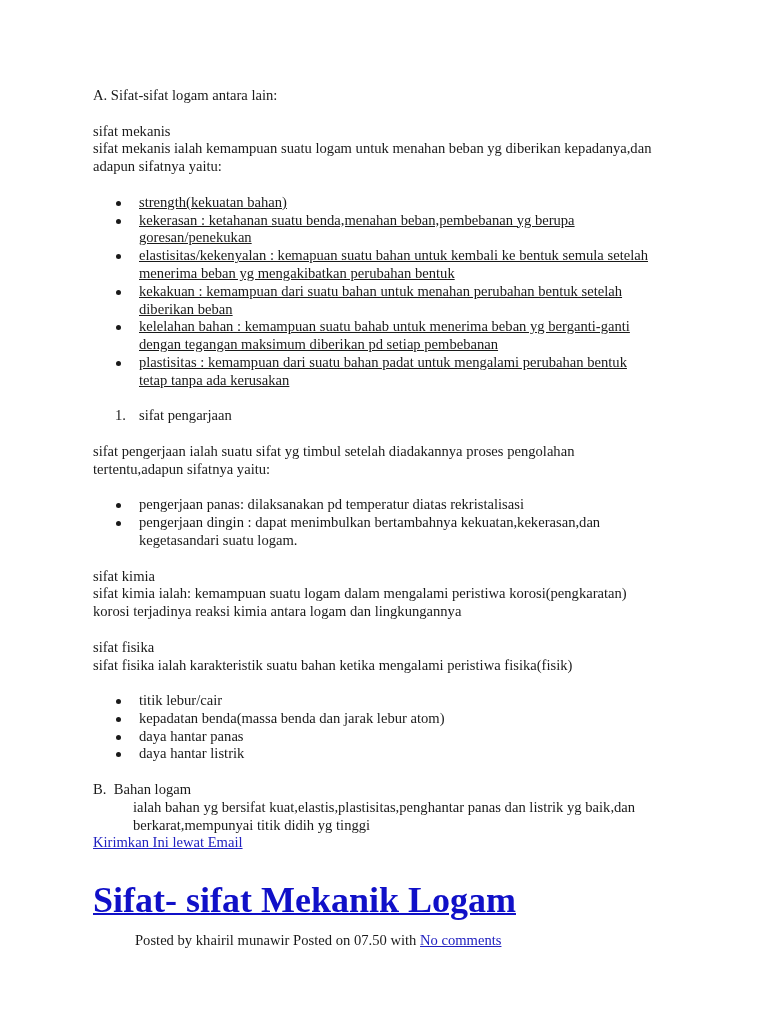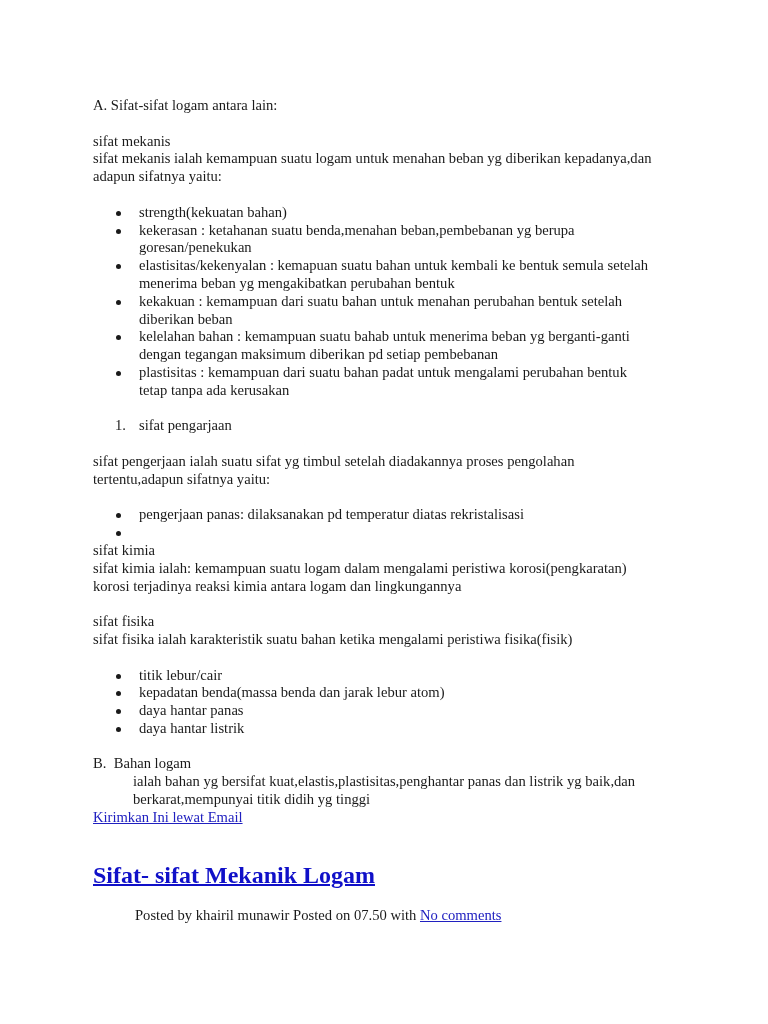--- a/index.html
+++ b/index.html
@@ -13,21 +13,21 @@
       position: relative;
       overflow: hidden;
       font-family: "Liberation Serif", "DejaVu Serif", serif;
       color: #1a1a1a;
       font-size: 14.6px;
       line-height: 17.8px;
     }
     .page {
       position: absolute;
       left: 93px;
-      top: 97px;
+      top: 87px;
       width: 600px;
     }
     p {
       margin: 0;
     }
     .gap {
       height: 17.8px;
     }
     ul.bullets {
       list-style: none;
@@ -63,21 +63,21 @@
     }
     a.link {
       color: #1a0dab;
       color: #2020c0;
       text-decoration: underline;
     }
     .post-title {
       margin: 0;
       font-family: "Liberation Serif", "DejaVu Serif", serif;
       font-weight: bold;
-      font-size: 24px;
+      font-size: 36px;
       line-height: 36px;
     }
     .post-title a {
       color: #1010c8;
       text-decoration: underline;
       text-decoration-thickness: 2px;
     }
     .meta {
       margin: 0;
     }
@@ -87,41 +87,41 @@
 
 <div class="page">
 
   <p>A. Sifat-sifat logam antara lain:</p>
   <div class="gap"></div>
 
   <p>sifat mekanis</p>
   <p style="width:590px;">sifat mekanis ialah kemampuan suatu logam untuk menahan beban yg diberikan kepadanya,dan adapun sifatnya yaitu:</p>
   <div class="gap"></div>
 
-  <ul class="bullets" style="width:560px;">
+  <ul class="bullets" style="width:560px;text-decoration:underline;">
     <li><span class="dot"></span><span>strength(kekuatan bahan)</span></li>
     <li><span class="dot"></span><span>kekerasan : ketahanan suatu benda,menahan beban,pembebanan yg berupa goresan/penekukan</span></li>
     <li><span class="dot"></span><span>elastisitas/kekenyalan : kemapuan suatu  bahan untuk kembali ke bentuk semula setelah menerima beban yg mengakibatkan perubahan bentuk</span></li>
     <li><span class="dot"></span><span>kekakuan : kemampuan dari suatu bahan untuk menahan perubahan bentuk setelah diberikan beban</span></li>
     <li><span class="dot"></span><span>kelelahan bahan : kemampuan suatu bahab untuk menerima beban yg berganti-ganti dengan tegangan maksimum diberikan pd setiap pembebanan</span></li>
     <li><span class="dot"></span><span>plastisitas : kemampuan dari suatu bahan padat untuk mengalami perubahan bentuk tetap tanpa ada kerusakan</span></li>
   </ul>
   <div class="gap"></div>
 
   <ol class="numbered">
     <li><span class="num">1.</span><span>sifat pengarjaan</span></li>
   </ol>
   <div class="gap"></div>
 
   <p style="width:530px;">sifat pengerjaan ialah suatu sifat yg timbul setelah diadakannya proses pengolahan tertentu,adapun sifatnya yaitu:</p>
   <div class="gap"></div>
 
   <ul class="bullets" style="width:560px;">
     <li><span class="dot"></span><span>pengerjaan panas: dilaksanakan pd temperatur diatas rekristalisasi</span></li>
-    <li><span class="dot"></span></li>
+    <li><span class="dot"></span><span>pengerjaan dingin : dapat menimbulkan bertambahnya kekuatan,kekerasan,dan kegetasandari suatu logam.</span></li>
   </ul>
   <div class="gap"></div>
 
   <p>sifat kimia</p>
   <p style="white-space:nowrap;">sifat kimia ialah: kemampuan suatu logam dalam mengalami peristiwa korosi(pengkaratan)</p>
   <p>korosi terjadinya reaksi kimia antara logam dan lingkungannya</p>
   <div class="gap"></div>
 
   <p>sifat fisika</p>
   <p>sifat fisika ialah karakteristik suatu bahan ketika mengalami peristiwa fisika(fisik)</p>

